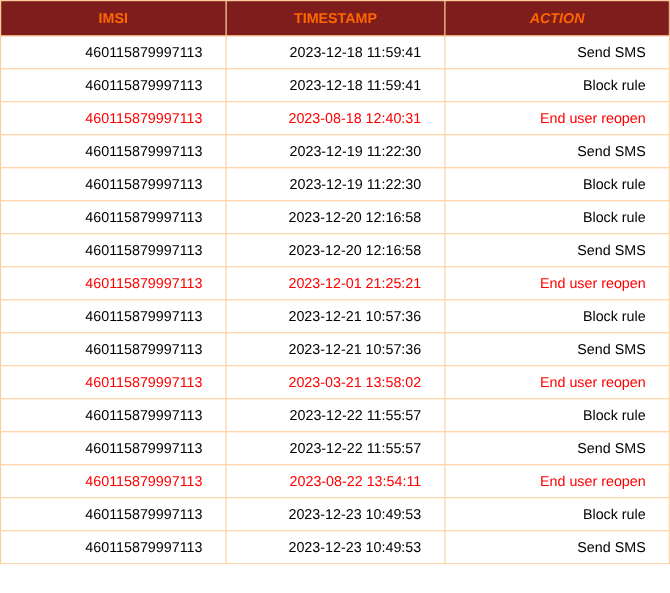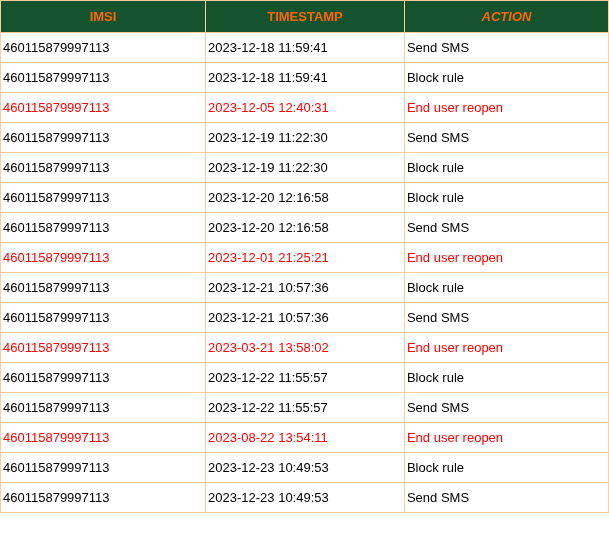--- a/index.html
+++ b/index.html
@@ -11,31 +11,31 @@
       font-family: Arial, sans-serif;
       font-size: 13px;
       background: #fff;
       width: 609px;
     }
     table {
       width: 609px;
       border-collapse: collapse;
     }
     thead tr th {
-      background: #14532d;
+      background: #7f1d1d;
       color: #ff6600;
       font-weight: bold;
       border: 1px solid #ffcc99;
       padding: 8px 4px;
       text-align: center;
     }
     tbody tr td {
       border: 1px solid #ffcc99;
-      padding: 7px 2px;
-      text-align: left;
+      padding: 7px 21px;
+      text-align: right;
     }
     tbody tr.normal td {
       color: #000;
       background: #fff;
     }
     tbody tr.highlight td {
       color: #ff0000;
       background: #fff;
     }
     tbody tr:nth-child(odd).normal td {
@@ -65,21 +65,21 @@
         <td>2023-12-18 11:59:41</td>
         <td>Send SMS</td>
       </tr>
       <tr class="normal">
         <td>460115879997113</td>
         <td>2023-12-18 11:59:41</td>
         <td>Block rule</td>
       </tr>
       <tr class="highlight">
         <td>460115879997113</td>
-        <td>2023-12-05 12:40:31</td>
+        <td>2023-08-18 12:40:31</td>
         <td>End user reopen</td>
       </tr>
       <tr class="normal">
         <td>460115879997113</td>
         <td>2023-12-19 11:22:30</td>
         <td>Send SMS</td>
       </tr>
       <tr class="normal">
         <td>460115879997113</td>
         <td>2023-12-19 11:22:30</td>

